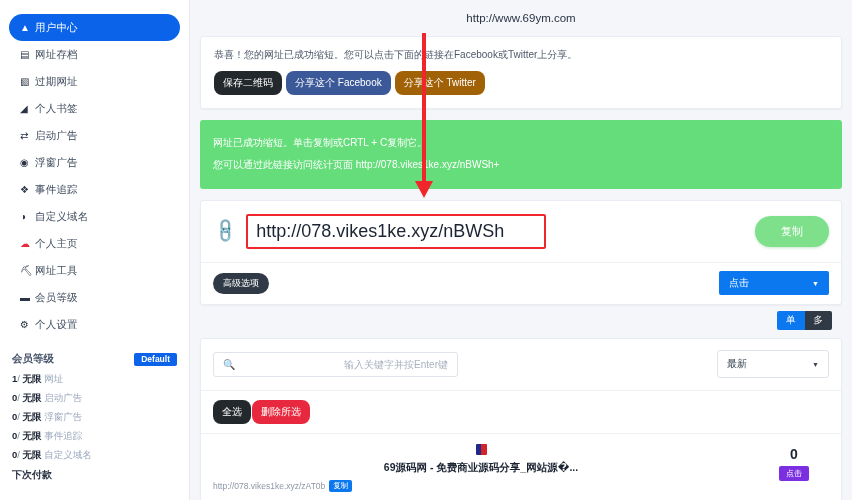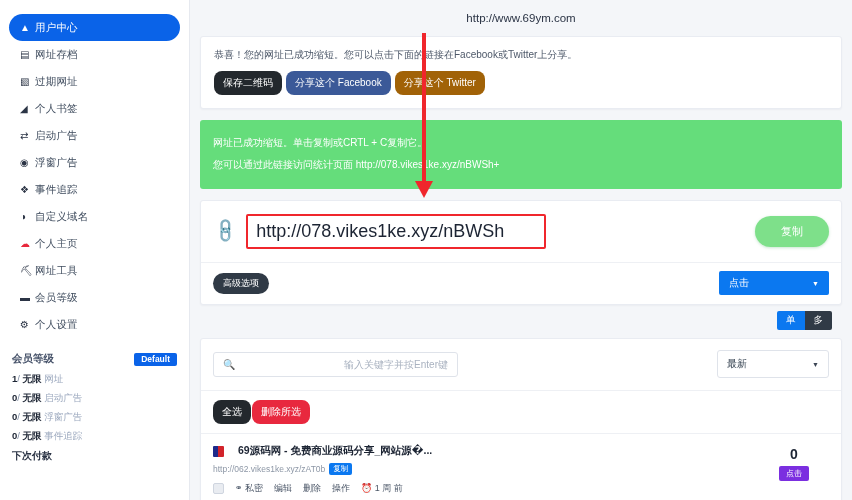--- a/index.html
+++ b/index.html
@@ -160,21 +160,21 @@
   .btn-selectall { background: #23282d; }
   .btn-delsel { background: #e8283e; }
 
   .item-row {
     border-top: 1px solid #eef0f4;
     display: flex; padding: 10px 12px 12px 12px; gap: 10px;
   }
   .item-main { flex: 1; min-width: 0; }
   .item-title {
     font-size: 10.5px; color: #1c2433; font-weight: 700;
-    display: flex; align-items: center; gap: 14px; margin-bottom: 5px;
+    display: flex; align-items: center; gap: 6px; margin-bottom: 5px; flex-direction: column;
   }
   .fav {
     width: 11px; height: 11px; flex: 0 0 11px;
     background: linear-gradient(90deg,#1e2a8a 0 45%,#d2232a 45% 100%);
     display: inline-block; border-radius: 1px;
   }
   .item-url {
     font-size: 8.5px; color: #8d97a6; margin-bottom: 7px;
     display: flex; align-items: center; gap: 4px;
   }
@@ -290,20 +290,25 @@
       </div>
       <div class="quota-row">
         <b>0</b>/
         <b>无限</b>
         <span class="dim">浮窗广告</span>
       </div>
       <div class="quota-row">
         <b>0</b>/
         <b>无限</b>
         <span class="dim">事件追踪</span>
+      </div>
+      <div class="quota-row">
+        <b>0</b>/
+        <b>无限</b>
+        <span class="dim">自定义域名</span>
       </div>
 
       <div class="next-pay">下次付款</div>
     </div>
   </aside>
 
   <main class="main">
 
     <div class="arrow-wrap">
       <div class="arrow-stem"></div>
@@ -367,21 +372,21 @@
         <button class="btn btn-delsel">删除所选</button>
       </div>
 
       <div class="item-row">
         <div class="item-main">
           <div class="item-title">
             <span class="fav"></span>
             <span>69源码网 - 免费商业源码分享_网站源�...</span>
           </div>
           <div class="item-url">
-            <span>http://062.vikes1ke.xyz/zAT0b</span>
+            <span>http://078.vikes1ke.xyz/zAT0b</span>
             <span class="copy-chip">复制</span>
           </div>
           <div class="item-meta">
             <span class="chk"></span>
             <span class="meta-link">⚭&nbsp;<span>私密</span></span>
             <span class="meta-link">编辑</span>
             <span class="meta-link">删除</span>
             <span class="meta-link">操作</span>
             <span>⏰&nbsp;<span>1 周 前</span></span>
           </div>

